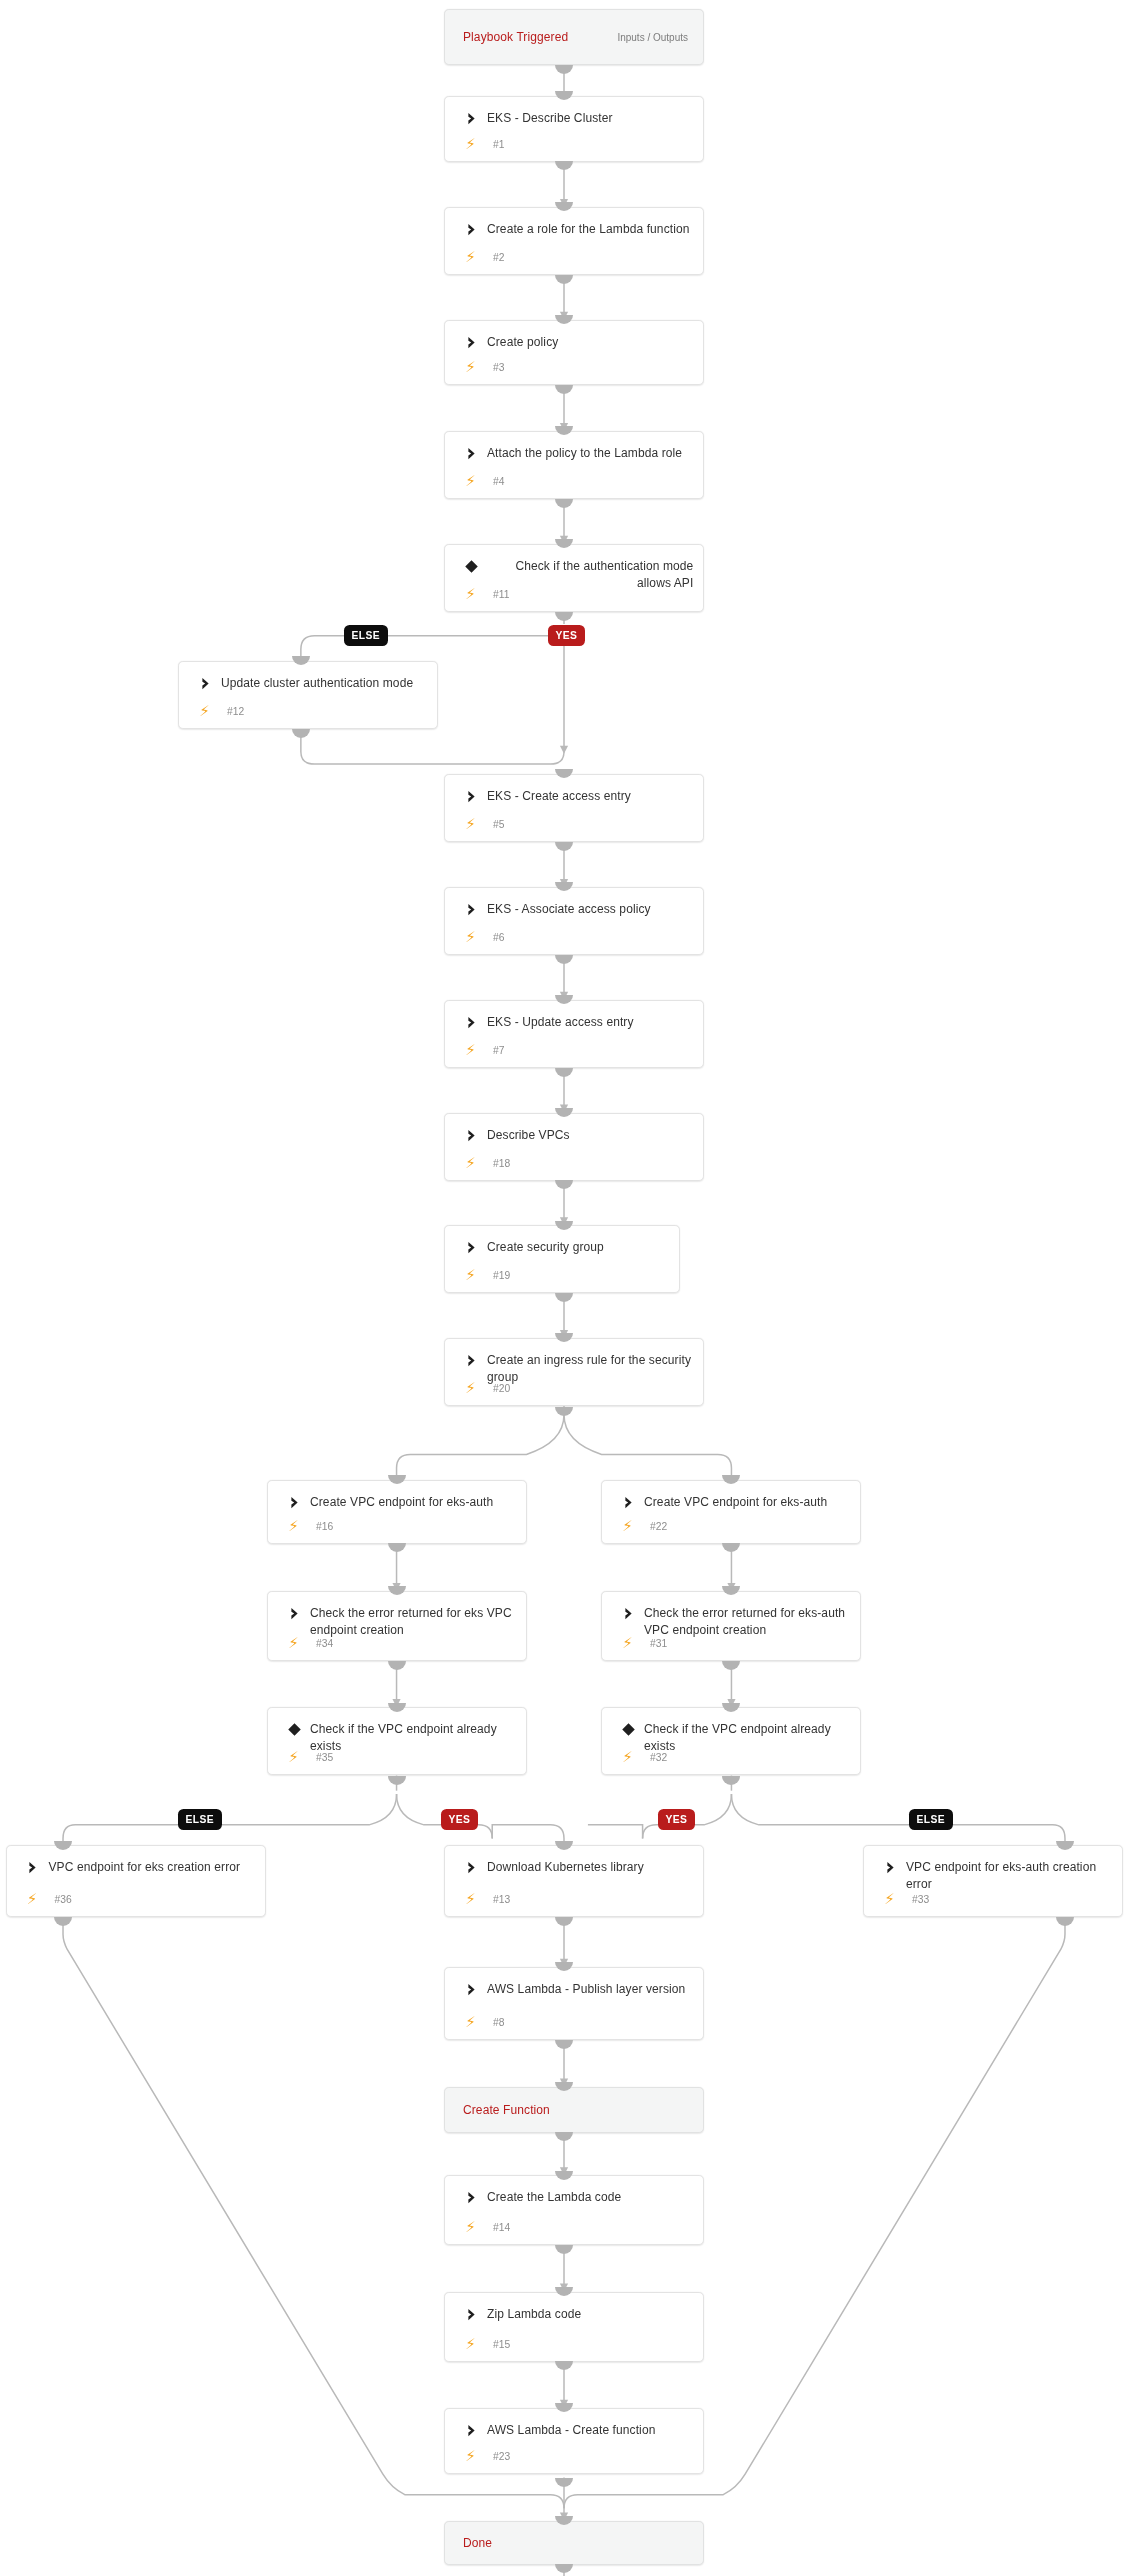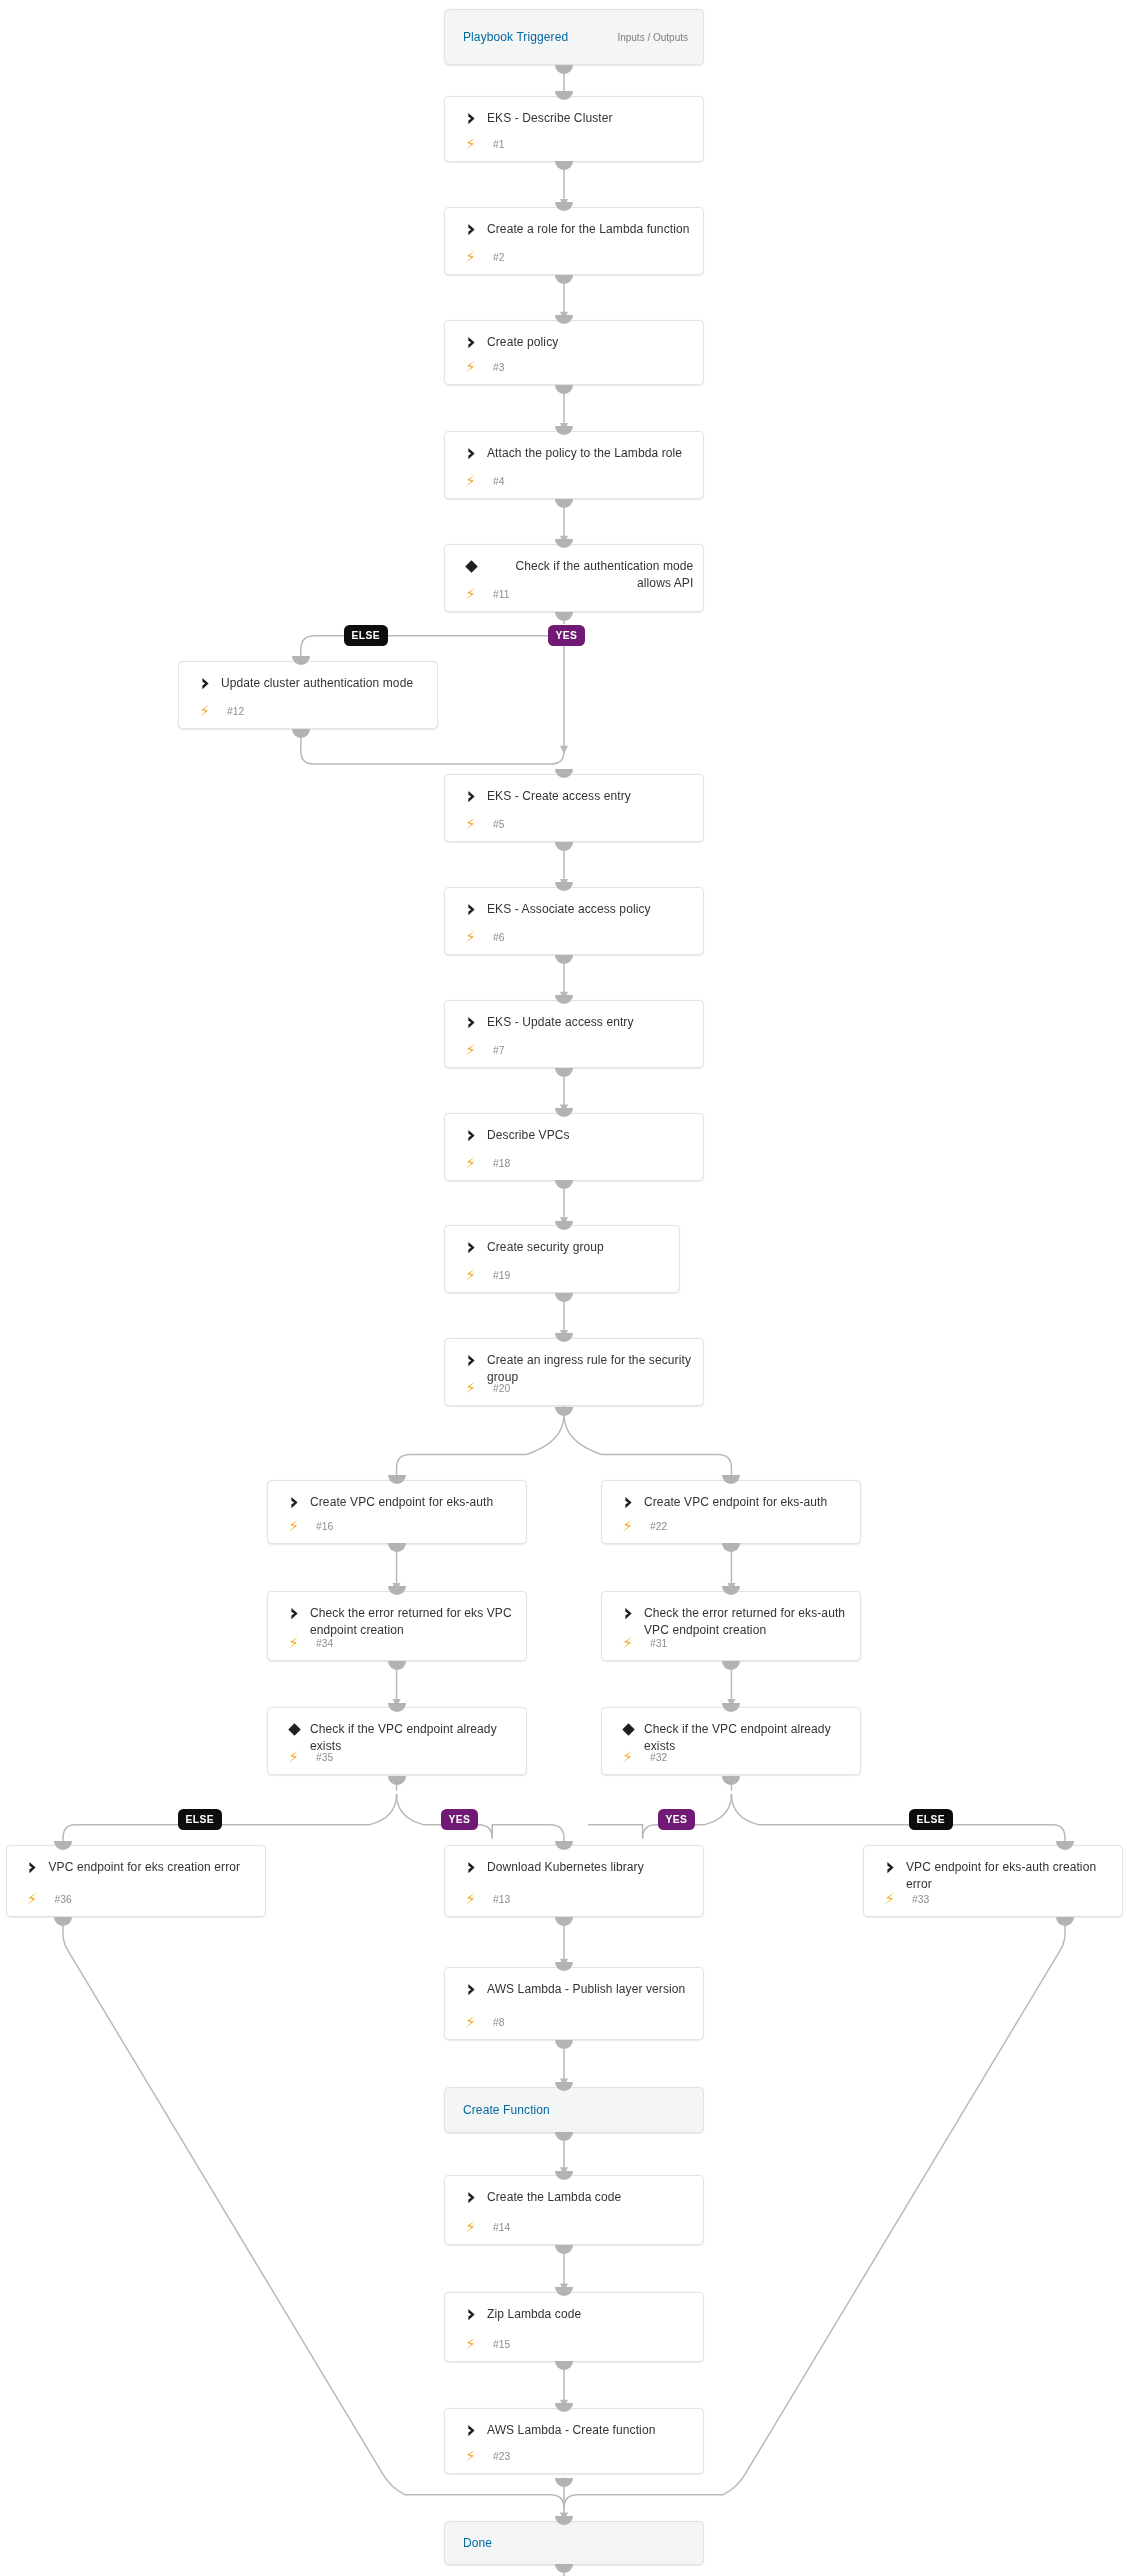--- a/index.html
+++ b/index.html
@@ -79,21 +79,21 @@
   
   .node.plain{
     background:#f4f5f5;
     border:0.7px solid #e1e2e2;
   }
   .node.plain .title{
     left:18px;
     top:50%;
     transform:translateY(-50%);
     font-size:12px;
-    color:#0369a1;
+    color:#b91c1c;
   }
   .node.plain .side{
     position:absolute;
     right:15px;
     top:50%;
     transform:translateY(-50%);
     font-size:10px;
     color:#7d7d7d;
   }
 
@@ -125,21 +125,21 @@
     border-radius:5.5px;
     display:flex;
     align-items:center;
     justify-content:center;
     font-size:10.3px;
     font-weight:700;
     letter-spacing:0.4px;
     color:#ffffff;
   }
   .pill.else{ background:#0d0d0d; }
-  .pill.yes{  background:#701a75;text-align:right; }
+  .pill.yes{  background:#b91c1c;text-align:right; }
 </style>
 </head>
 <body>
 
 <div id="canvas">
 
   <svg id="edges" viewBox="0 0 1650 3769">
 
     <path d="M825,95 L825,140"></path>
     <polygon class="arrow" points="825,148 819,136 831,136"></polygon>

